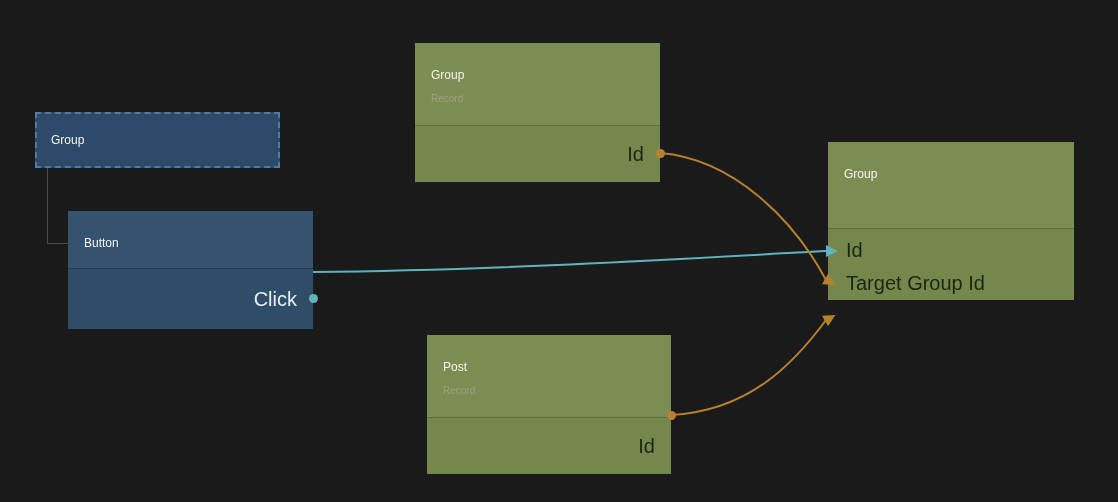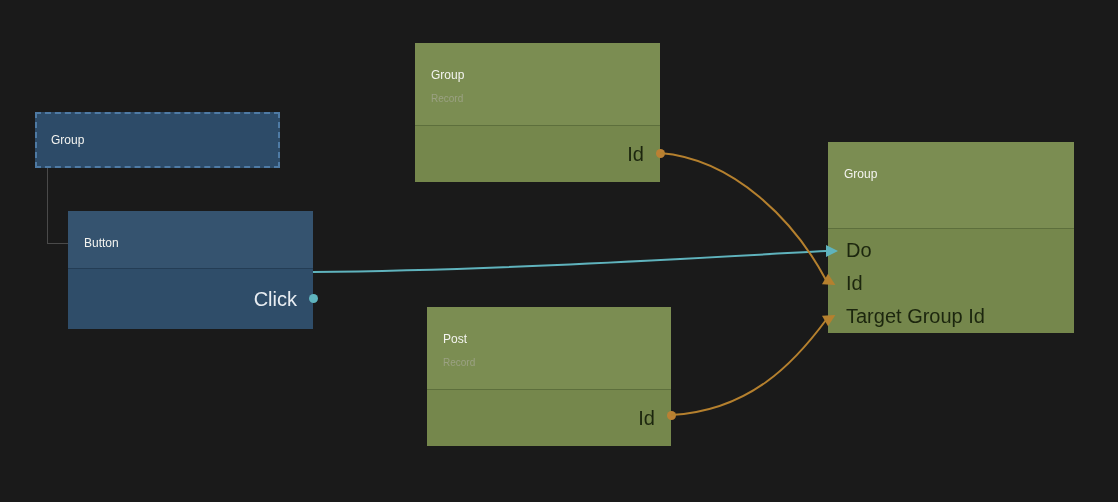--- a/index.html
+++ b/index.html
@@ -95,42 +95,39 @@
     <div class="n-sep"></div>
     <div class="n-body" style="height:56px; display:flex; align-items:center;">
       <div class="port-row out" style="width:100%;">
         <span class="port-label dark">Id</span>
       </div>
     </div>
     <div class="dot data" style="right:-5px; top:106px;"></div>
   </div>
 
   <div class="node node-green" style="left:427px; top:307px; width:244px; height:139px;">
-    <div class="n-header" style="height:82px;">
+    <div class="n-header" style="height:82px;margin-top:28px;">
       <div class="n-title">Post</div>
       <div class="n-subtitle">Record</div>
     </div>
     <div class="n-sep"></div>
     <div class="n-body" style="height:56px; display:flex; align-items:center;">
       <div class="port-row out" style="width:100%;">
         <span class="port-label dark">Id</span>
       </div>
     </div>
     <div class="dot data" style="right:-5px; top:104px;"></div>
   </div>
 
   <div class="node node-green" style="left:828px; top:142px; width:246px; height:205px;">
     <div class="n-header" style="height:86px;">
       <div class="n-title">Group</div>
     </div>
     <div class="n-sep"></div>
     <div class="n-body" style="padding-top:5px;">
-      <div class="port-row in">
-        <span class="port-label dark">Do</span>
-      </div>
       <div class="port-row in">
         <span class="port-label dark">Id</span>
       </div>
       <div class="port-row in">
         <span class="port-label dark">Target Group Id</span>
       </div>
     </div>
   </div>
 
   <svg class="wires" viewBox="0 0 1118 502" xmlns="http://www.w3.org/2000/svg">

